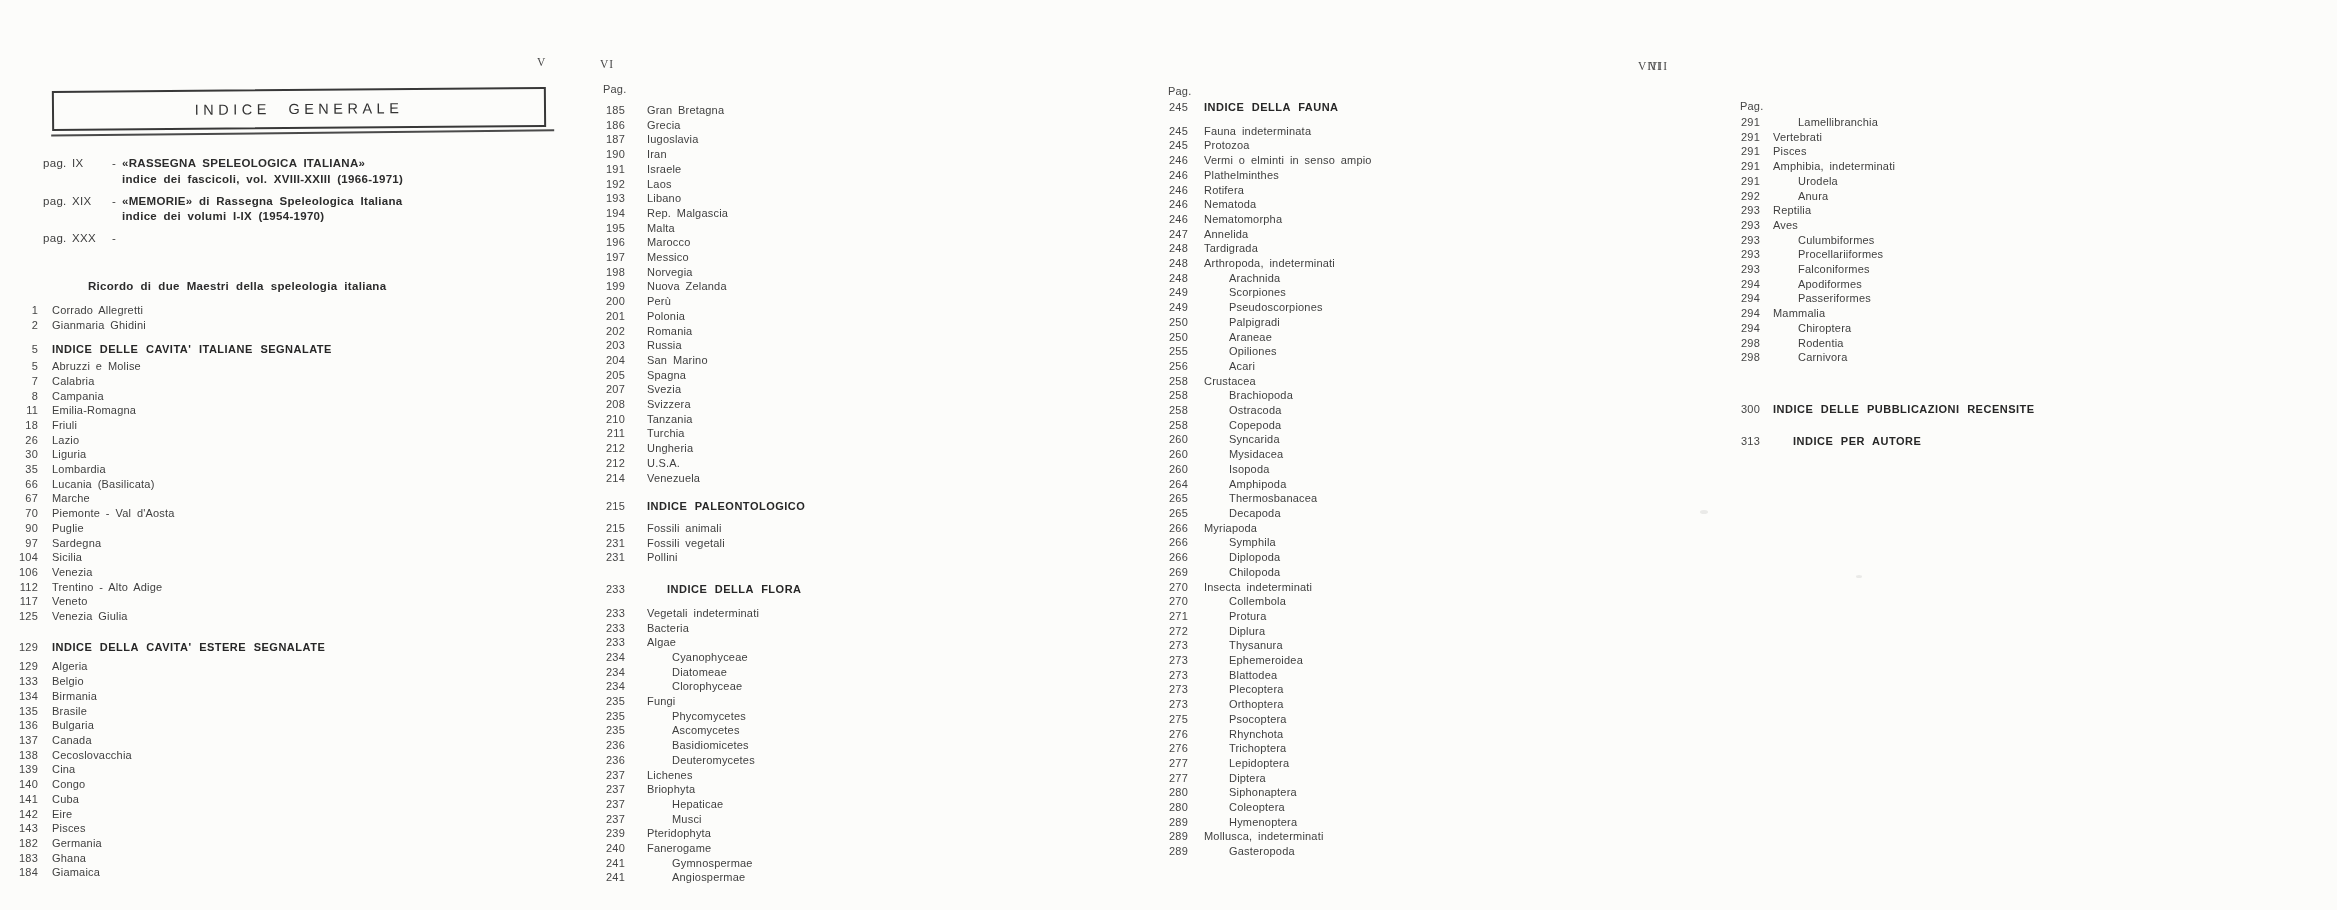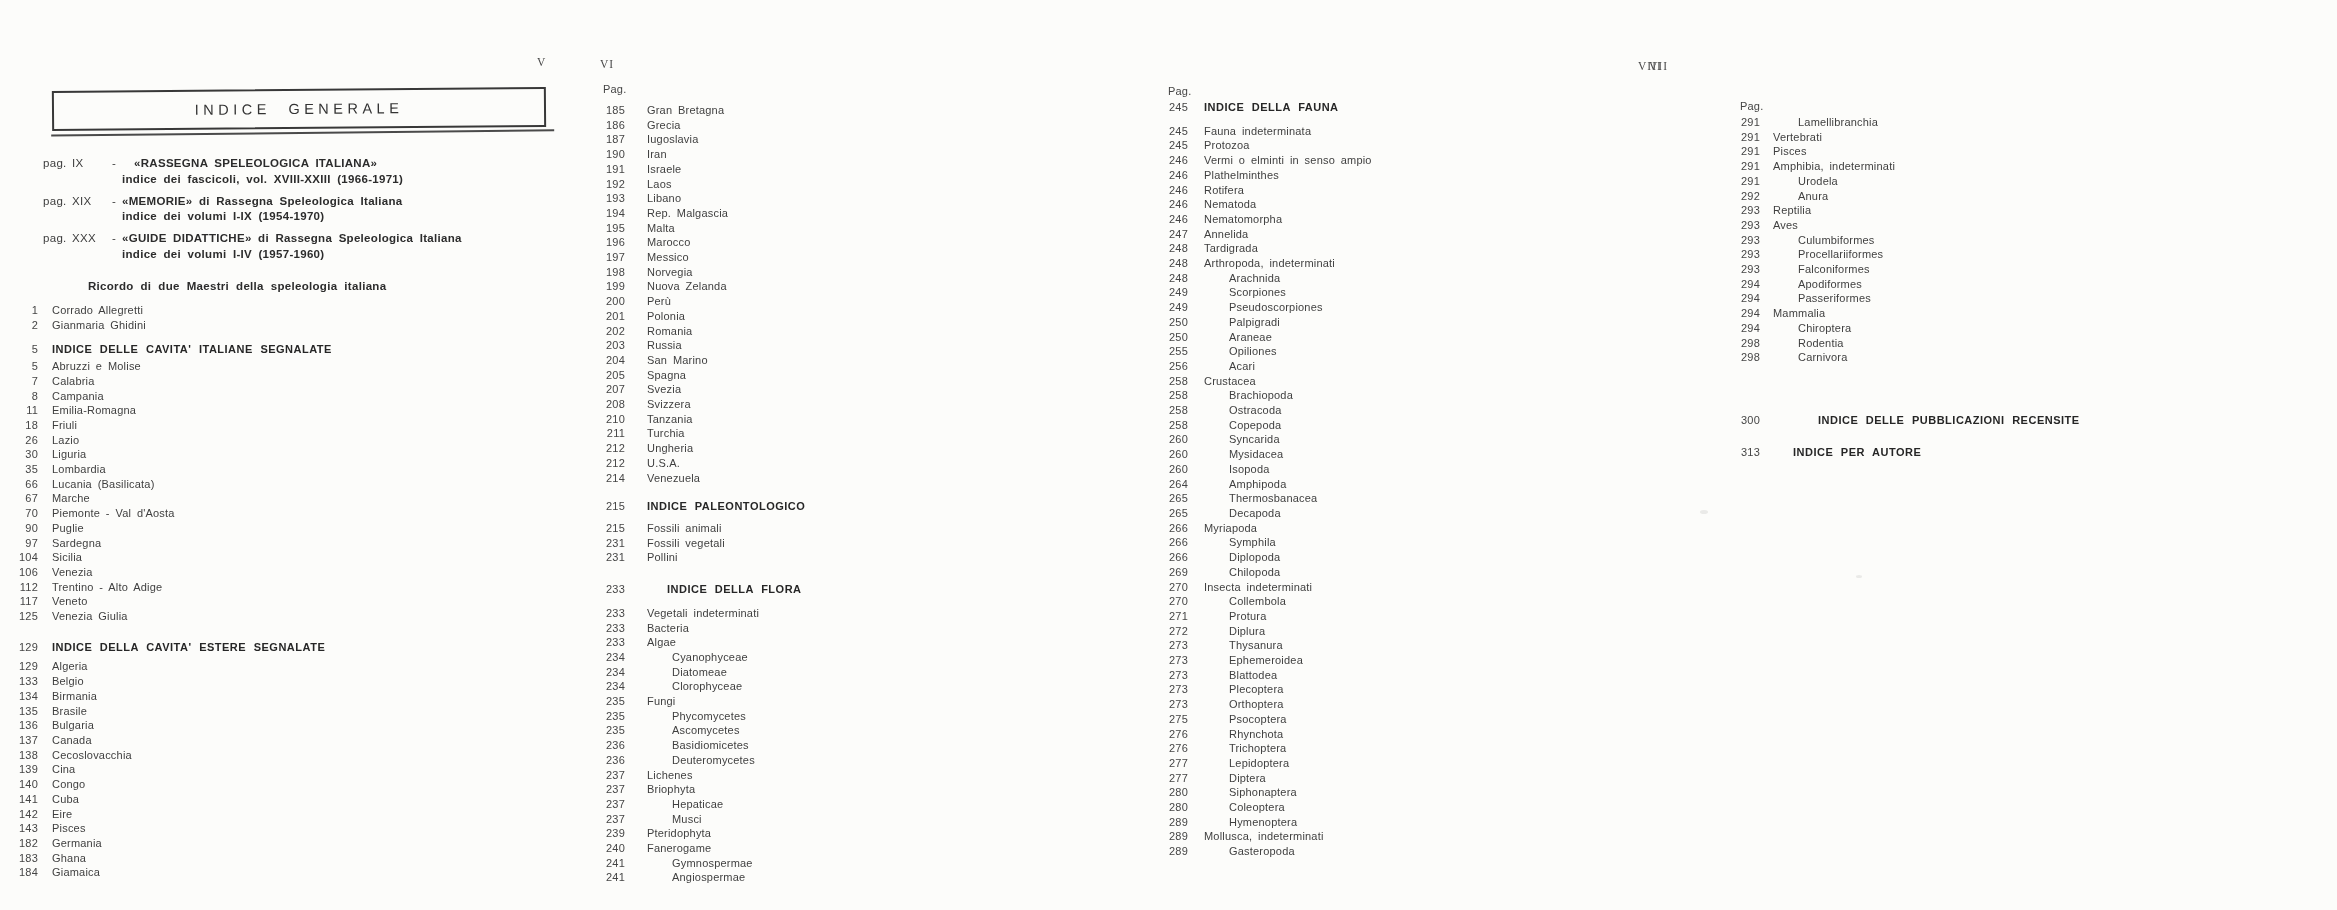--- a/index.html
+++ b/index.html
@@ -60,21 +60,21 @@
   .pv .num{width:38px;} .pv .lbl{margin-left:14px;}
 
   .p6{left:600px;top:103px;width:330px;}
   .p6 .num{width:25px;} .p6 .lbl{margin-left:22px;}
 
   .p7{left:1168px;top:100px;width:360px;}
   .p7 .num{width:20px;} .p7 .lbl{margin-left:16px;}
 
   .p8{left:1740px;top:115px;width:400px;}
   .p8 .num{width:20px;} .p8 .lbl{margin-left:13px;text-align:right;} .mt10{margin-top:10px;} .mt14{margin-top:14px;}
-  .mt16{margin-top:16px;} .mt17{margin-top:17px;gap:20px;} .mt36{margin-top:48px;gap:45px;}
+  .mt16{margin-top:16px;} .mt17{margin-top:17px;gap:20px;} .mt36{margin-top:37px;}
   .mb2{margin-bottom:2px;} .mb5{margin-bottom:5px;}
   .mb7{margin-bottom:7px;} .mb9{margin-bottom:9px;}
 
   .pag-label{position:absolute;font-size:11px;color:#454545;letter-spacing:.2px;}
 
   .speck{position:absolute;background:#9a9a96;border-radius:50%;opacity:.18;}
 </style>
 </head>
 <body>
 
@@ -88,41 +88,37 @@
   <div class="title-box">
     <span class="title">INDICE GENERALE</span>
   </div>
 
   <div class="front-entries">
 
       <div class="front-entry">
         <span class="fe-pag">pag. IX</span>
         <span class="fe-dash">-</span>
         <span class="fe-text">
-          <span style="display:block;margin-left:12px;">«RASSEGNA SPELEOLOGICA ITALIANA»</span>
+          <span style="display:block;">«RASSEGNA SPELEOLOGICA ITALIANA»</span>
           <span style="display:block;">indice dei fascicoli, vol. XVIII-XXIII (1966-1971)</span>
         </span>
       </div>
 
       <div class="front-entry">
         <span class="fe-pag">pag. XIX</span>
         <span class="fe-dash">-</span>
         <span class="fe-text">
           <span style="display:block;">«MEMORIE» di Rassegna Speleologica Italiana</span>
           <span style="display:block;">indice dei volumi I-IX (1954-1970)</span>
         </span>
       </div>
 
       <div class="front-entry">
         <span class="fe-pag">pag. XXX</span>
         <span class="fe-dash">-</span>
-        <span class="fe-text">
-          <span style="display:block;">«GUIDE DIDATTICHE» di Rassegna Speleologica Italiana</span>
-          <span style="display:block;">indice dei volumi I-IV (1957-1960)</span>
-        </span>
       </div>
     </div>
 
   <div class="dedication">Ricordo di due Maestri della speleologia italiana</div>
 
   <div class="col-rows pv">
 
       <div class="row">
         <span class="num">1</span>
         <span class="lbl">Corrado Allegretti</span>

